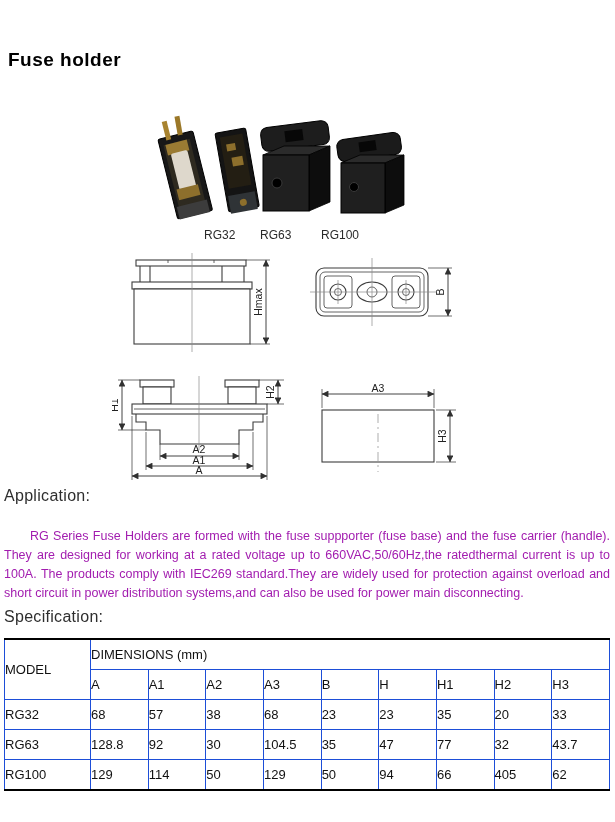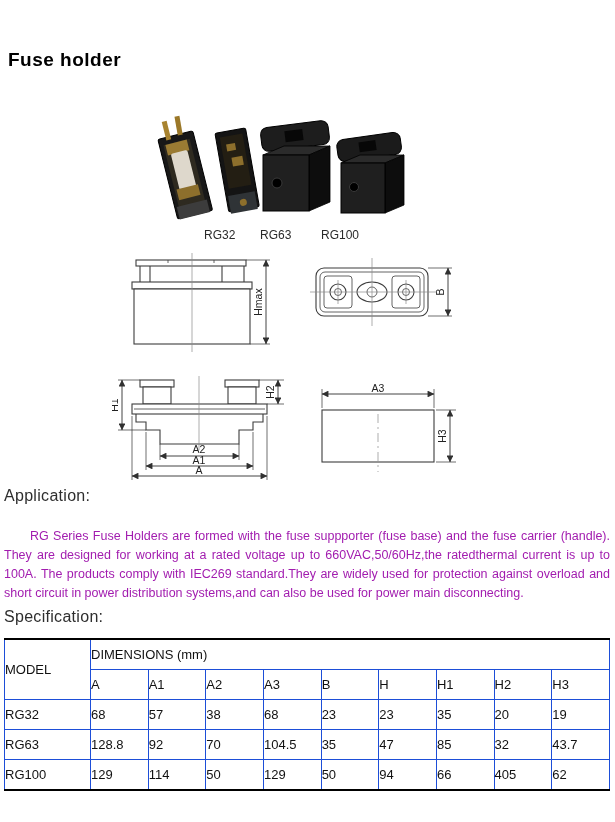--- a/index.html
+++ b/index.html
@@ -245,31 +245,31 @@
     <tr>
       <td>RG32</td>
       <td>68</td>
       <td>57</td>
       <td>38</td>
       <td>68</td>
       <td>23</td>
       <td>23</td>
       <td>35</td>
       <td>20</td>
-      <td>19</td>
+      <td>33</td>
     </tr>
     <tr>
       <td>RG63</td>
       <td>128.8</td>
       <td>92</td>
-      <td>70</td>
+      <td>30</td>
       <td>104.5</td>
       <td>35</td>
       <td>47</td>
-      <td>85</td>
+      <td>77</td>
       <td>32</td>
       <td>43.7</td>
     </tr>
     <tr>
       <td>RG100</td>
       <td>129</td>
       <td>114</td>
       <td>50</td>
       <td>129</td>
       <td>50</td>

